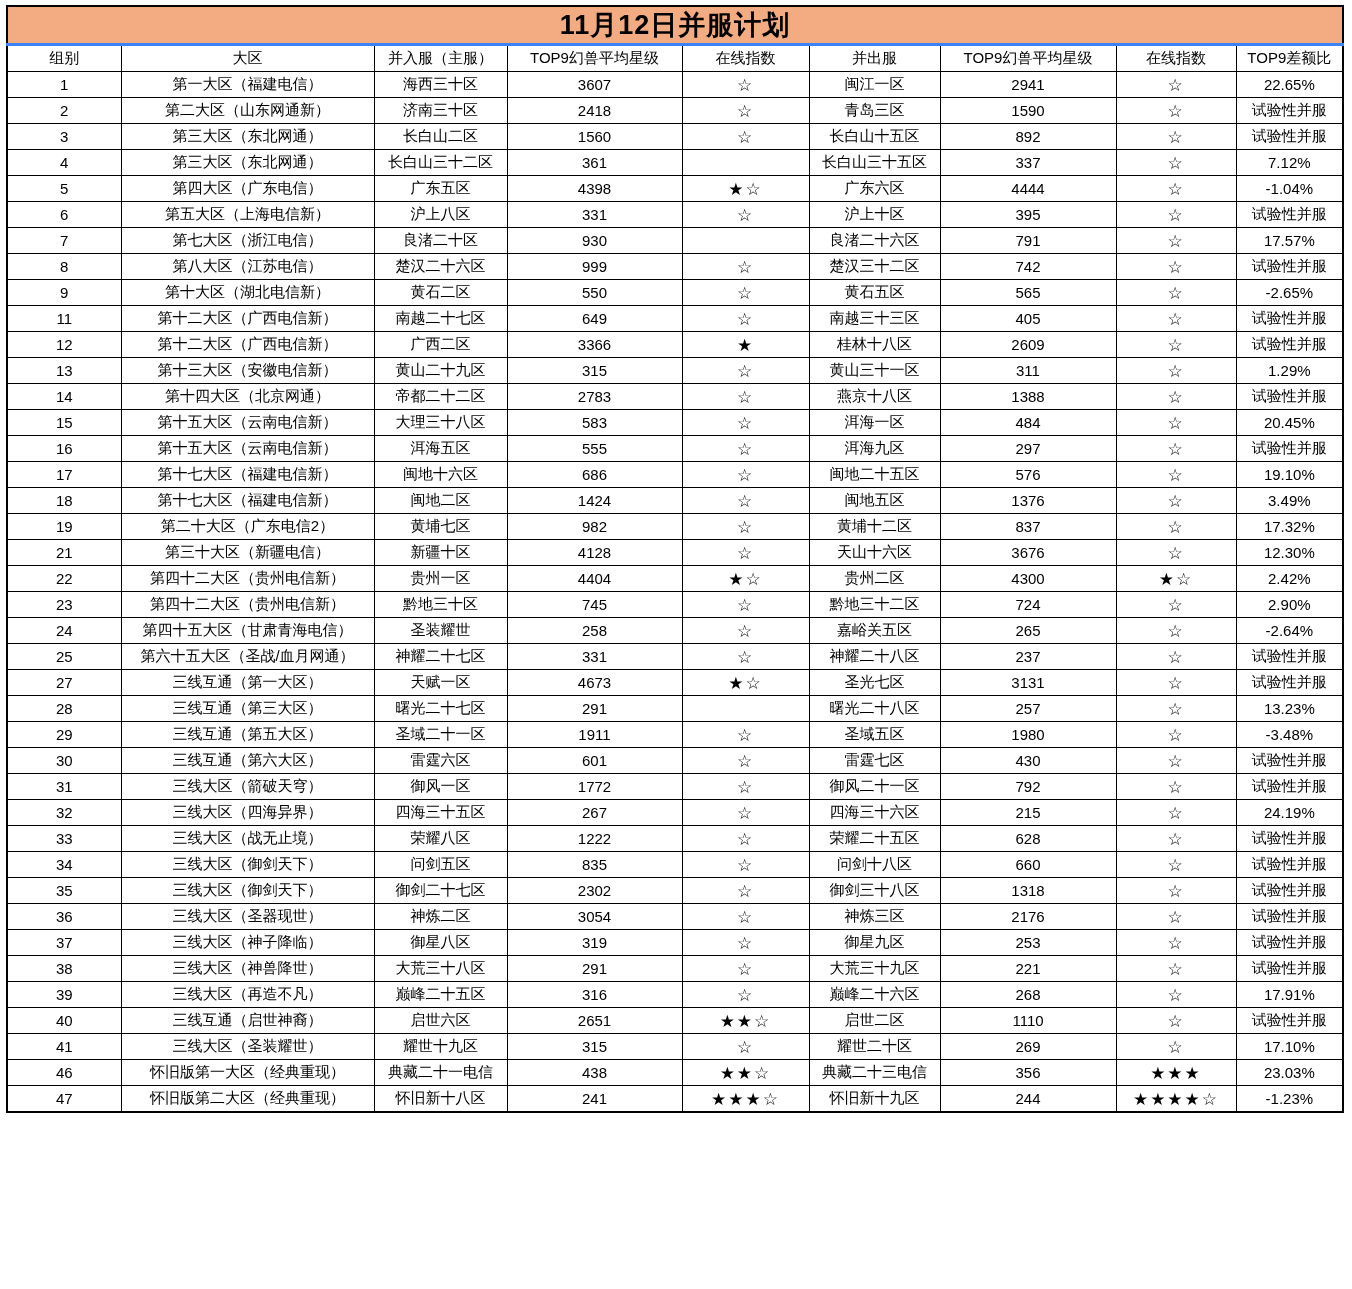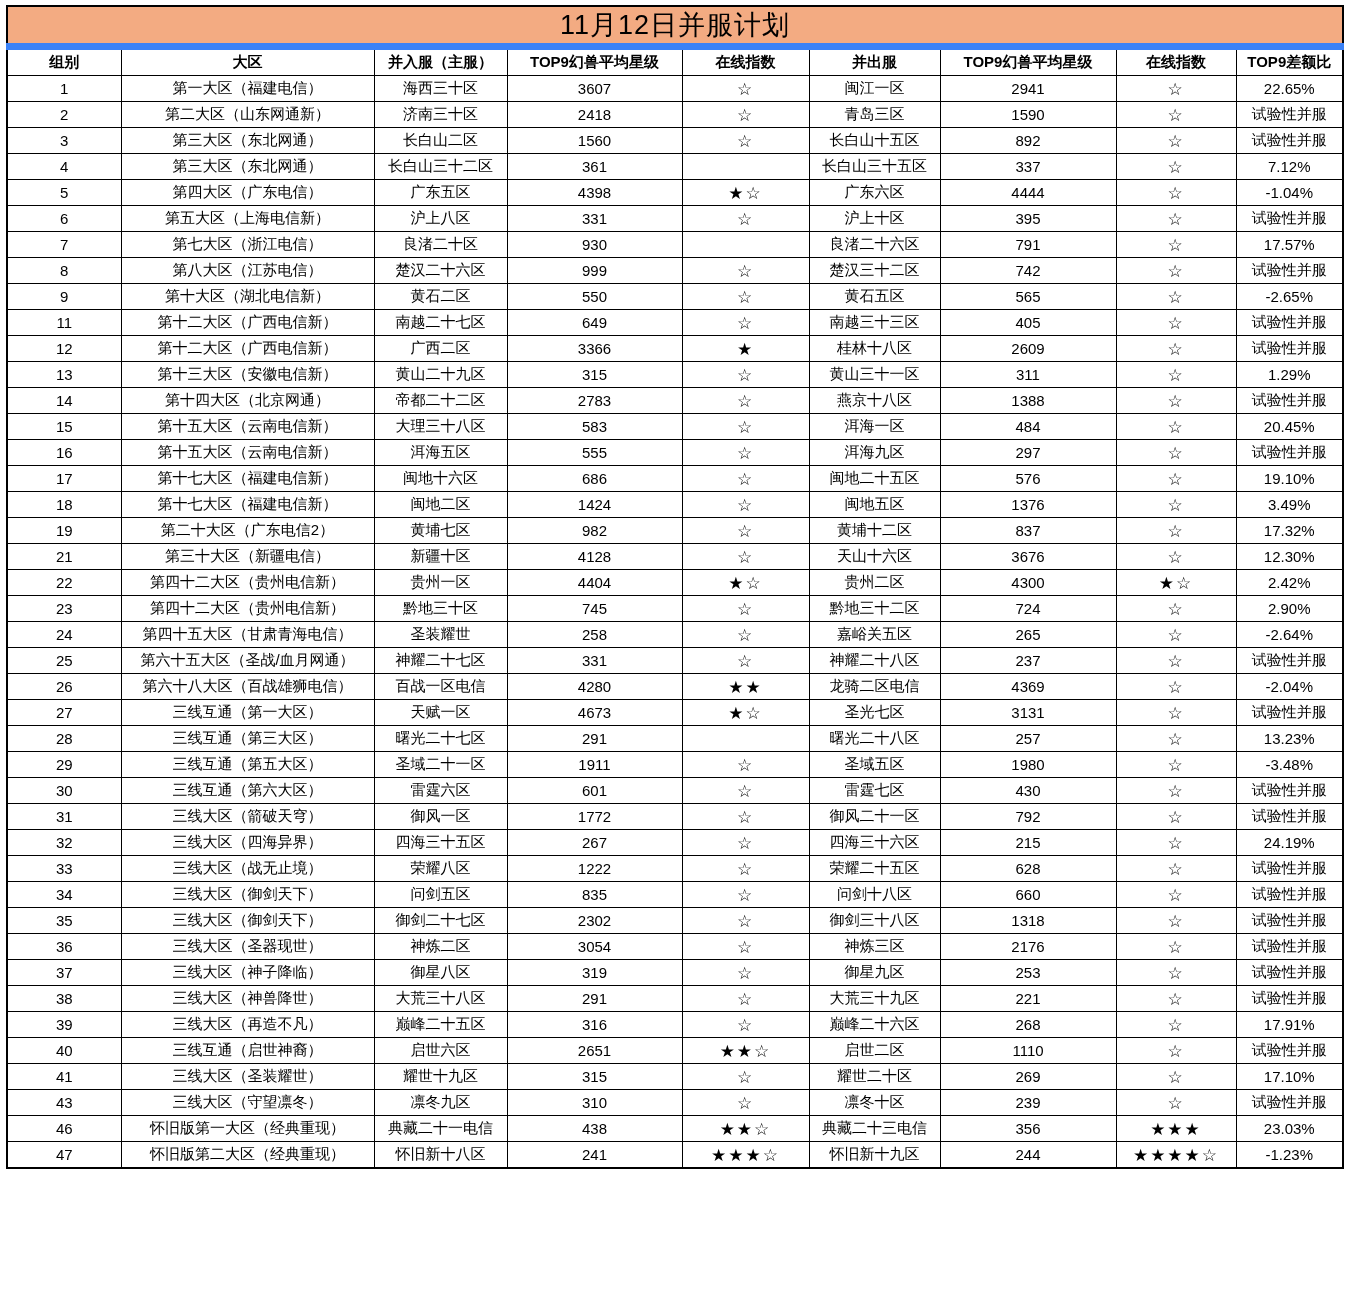--- a/index.html
+++ b/index.html
@@ -23,26 +23,26 @@
     padding: 0;
     height: 25px;
     font-size: 15px;
     color: #000;
     white-space: nowrap;
     overflow: hidden;
   }
   tr.title-row th {
     height: 31px;
     font-size: 27px;
-    font-weight: 400;
-    border-bottom: 7px solid #3b82f6;
+    font-weight: 700;
+    border-bottom: 3px solid #3b82f6;
     letter-spacing: 1px;
   }
   tr.col-header-row th {
-    font-weight: 700;
+    font-weight: 400;
     font-size: 15px;
   }
   td.star-cell {
     font-family: "DejaVu Sans", sans-serif;
     font-size: 17px;
     letter-spacing: 2px;
   }
   td.num-cell { font-size: 15px; }
 </style>
 </head>
@@ -324,31 +324,20 @@
         <td>第六十五大区（圣战/血月网通）</td>
         <td>神耀二十七区</td>
         <td class="num-cell">331</td>
         <td class="star-cell">☆</td>
         <td>神耀二十八区</td>
         <td class="num-cell">237</td>
         <td class="star-cell">☆</td>
         <td>试验性并服</td>
       </tr>
       <tr>
-        <td class="num-cell">26</td>
-        <td>第六十八大区（百战雄狮电信）</td>
-        <td>百战一区电信</td>
-        <td class="num-cell">4280</td>
-        <td class="star-cell">★★</td>
-        <td>龙骑二区电信</td>
-        <td class="num-cell">4369</td>
-        <td class="star-cell">☆</td>
-        <td>-2.04%</td>
-      </tr>
-      <tr>
         <td class="num-cell">27</td>
         <td>三线互通（第一大区）</td>
         <td>天赋一区</td>
         <td class="num-cell">4673</td>
         <td class="star-cell">★☆</td>
         <td>圣光七区</td>
         <td class="num-cell">3131</td>
         <td class="star-cell">☆</td>
         <td>试验性并服</td>
       </tr>
@@ -498,31 +487,20 @@
       <tr>
         <td class="num-cell">41</td>
         <td>三线大区（圣装耀世）</td>
         <td>耀世十九区</td>
         <td class="num-cell">315</td>
         <td class="star-cell">☆</td>
         <td>耀世二十区</td>
         <td class="num-cell">269</td>
         <td class="star-cell">☆</td>
         <td>17.10%</td>
-      </tr>
-      <tr>
-        <td class="num-cell">43</td>
-        <td>三线大区（守望凛冬）</td>
-        <td>凛冬九区</td>
-        <td class="num-cell">310</td>
-        <td class="star-cell">☆</td>
-        <td>凛冬十区</td>
-        <td class="num-cell">239</td>
-        <td class="star-cell">☆</td>
-        <td>试验性并服</td>
       </tr>
       <tr>
         <td class="num-cell">46</td>
         <td>怀旧版第一大区（经典重现）</td>
         <td>典藏二十一电信</td>
         <td class="num-cell">438</td>
         <td class="star-cell">★★☆</td>
         <td>典藏二十三电信</td>
         <td class="num-cell">356</td>
         <td class="star-cell">★★★</td>

